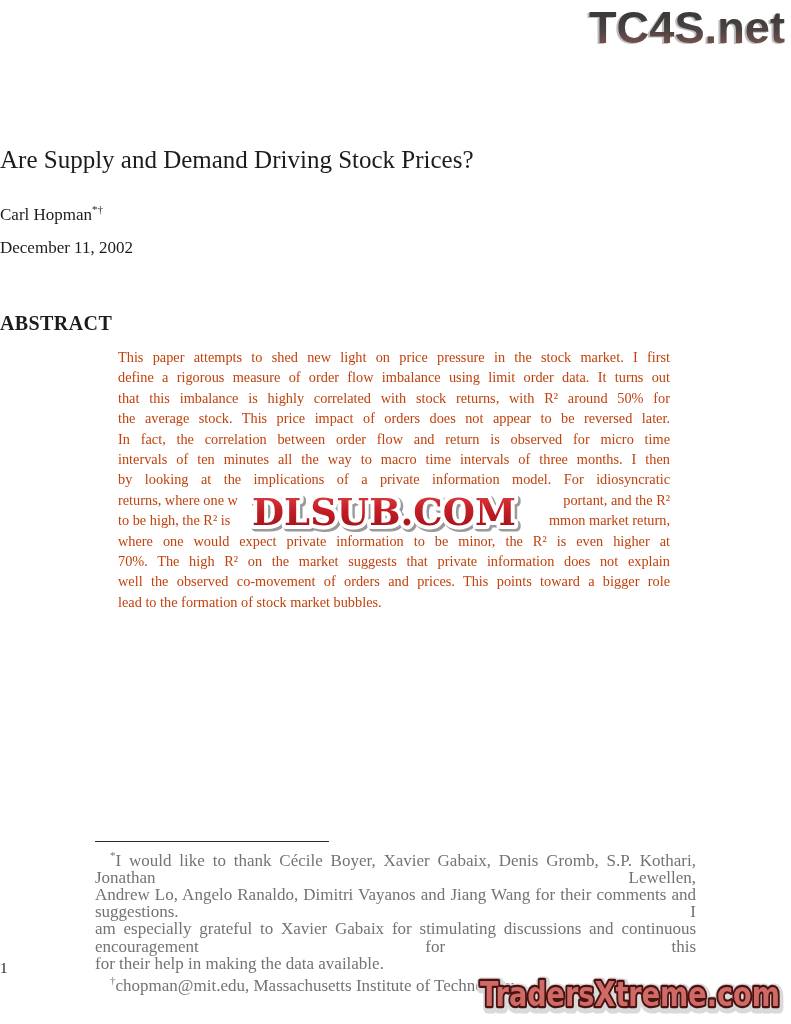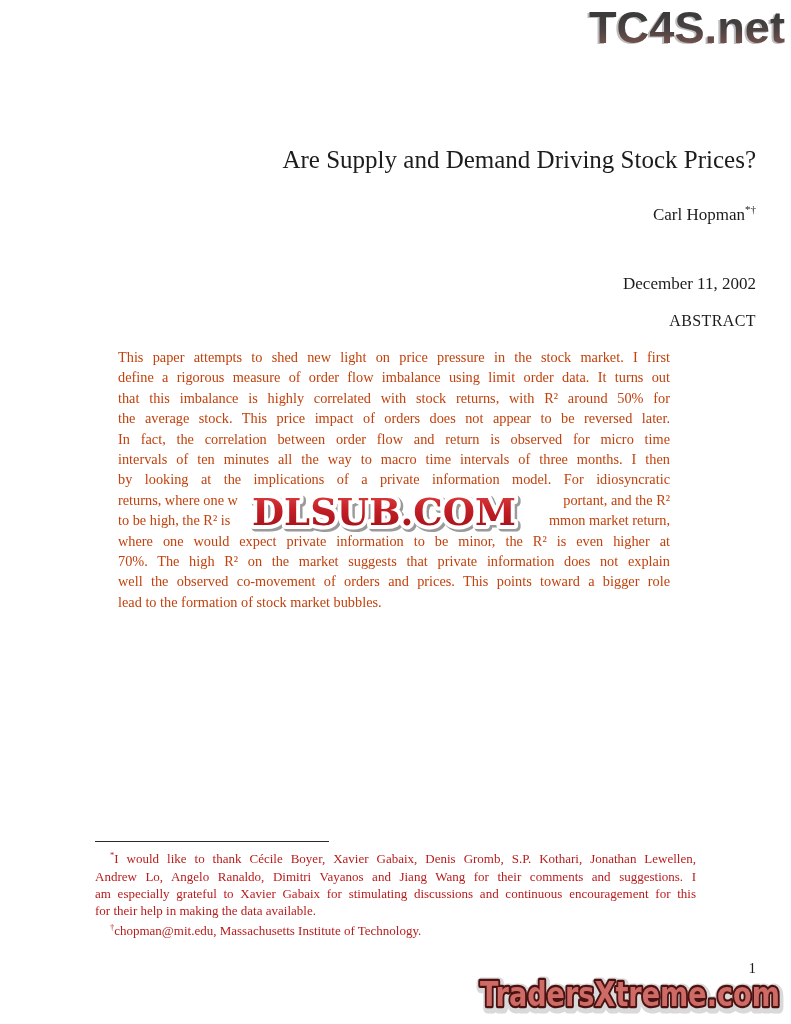--- a/index.html
+++ b/index.html
@@ -1,38 +1,38 @@
 <!DOCTYPE html>
 <html><head>
 <meta charset="utf-8">
 <style>
   html,body { margin:0; padding:0; }
   body {
     width:791px; height:1024px; background:#ffffff; position:relative;
     font-family:"Liberation Serif", serif; color:#1c1c1c; overflow:hidden;
   }
   .page { position:absolute; inset:0; }
-  .centered { position:absolute; left:0; width:756px; text-align:right; }
+  .centered { position:absolute; left:0; width:756px; text-align:left; }
   .title { top:146px; font-size:25px; font-weight:normal; margin:0; }
   .author { top:203px; font-size:17px; }
   .author sup, .footnote sup { font-size:0.65em; }
-  .date { top:238px; font-size:17px;margin-top:36px; }
-  .abstract-heading { top:312px; font-size:16px; font-weight:normal; letter-spacing:0.4px; }
+  .date { top:238px; font-size:17px; }
+  .abstract-heading { top:312px; font-size:20px; font-weight:bold; letter-spacing:0.4px; }
   .abstract {
     position:absolute; left:118px; top:347px; width:552px;
     font-size:14.3px; color:#c2410c;
   }
   .jline { line-height:20.4px; text-align:justify; text-align-last:justify; }
   .leftline { line-height:20.4px; text-align:center; text-align-last:left; }
   .splitline { line-height:20.4px; display:flex; justify-content:space-between; }
   .wm-tc4s { position:absolute; left:584px; top:3px; }
   .wm-dlsub { position:absolute; left:236px; top:487px; z-index:5; }
   .wm-traders { position:absolute; left:471px; top:973px; z-index:5; }
   .fn-rule { position:absolute; left:95px; top:841px; width:234px; border-top:1.4px solid #2a2a2a; }
-  .footnote { position:absolute; left:95px; top:847px; width:601px; font-size:13px; color:#b91c1c; }
+  .footnote { position:absolute; left:95px; top:847px; width:601px; font-size:17px; color:#737373; }
   .footnote .jline, .footnote .leftline { line-height:17.2px; }
   .indent { text-indent:15px; }
   .page-num { top:960px; font-size:15px; }
 </style>
 </head>
 <body>
 
 <div class="page">
 
   <svg class="wm-tc4s" width="206" height="52">

